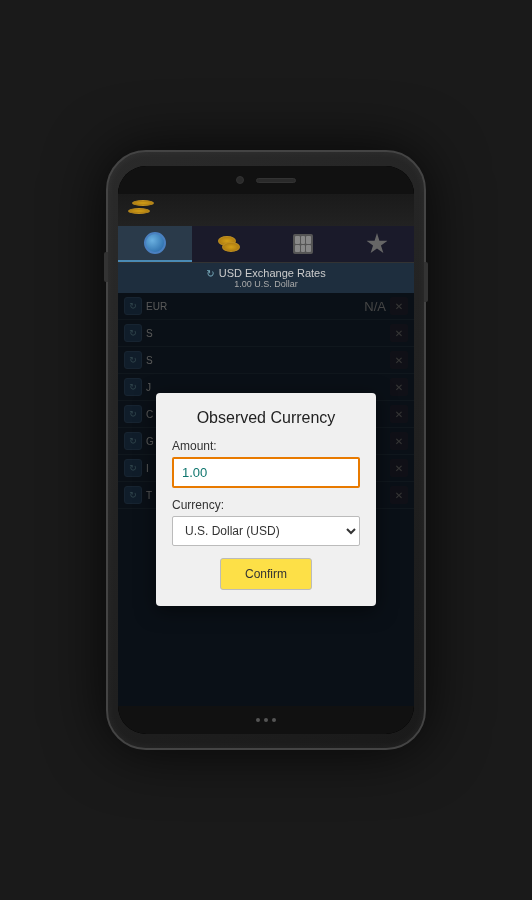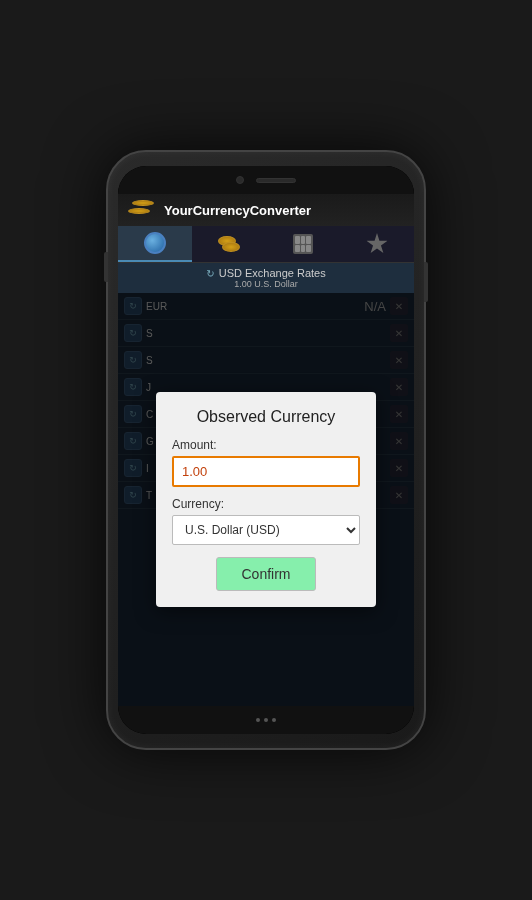--- a/index.html
+++ b/index.html
@@ -314,44 +314,44 @@
       margin-bottom: 4px;
     }
 
     .dialog-input {
       width: 100%;
       padding: 6px 8px;
       font-size: 13px;
       border: 2px solid #e87a00;
       border-radius: 2px;
       background: #fff;
-      color: #c2410c;
+      color: #0f766e;
       margin-bottom: 10px;
       outline: none;
     }
 
     .dialog-select {
       width: 100%;
       padding: 6px 8px;
       font-size: 12px;
       border: 1px solid #bbb;
       border-radius: 2px;
       background: #fff;
       color: #333;
       margin-bottom: 12px;
     }
 
     .dialog-confirm-btn {
       display: block;
       margin: 0 auto;
       padding: 8px 24px;
-      background: #86efac;
+      background: #fde047;
       border: 1px solid #bbb;
       border-radius: 3px;
-      font-size: 14px;
+      font-size: 12px;
       color: #333;
       cursor: pointer;
     }
 
     
     .phone-bottom-bar {
       height: 28px;
       background: #111;
       display: flex;
       align-items: center;
@@ -390,21 +390,20 @@
       <div class="speaker"></div>
     </div>
 
     <div class="app-screen">
 
       <div class="app-header">
         <div class="coin-icon">
           <div class="coin"></div>
           <div class="coin"></div>
         </div>
-        <span class="app-title">YourCurrencyConverter</span>
       </div>
 
       <div class="nav-tabs">
         <div class="nav-tab active">
           <div class="globe-icon"></div>
         </div>
         <div class="nav-tab">
           <div class="coins-icon"></div>
         </div>
         <div class="nav-tab">

